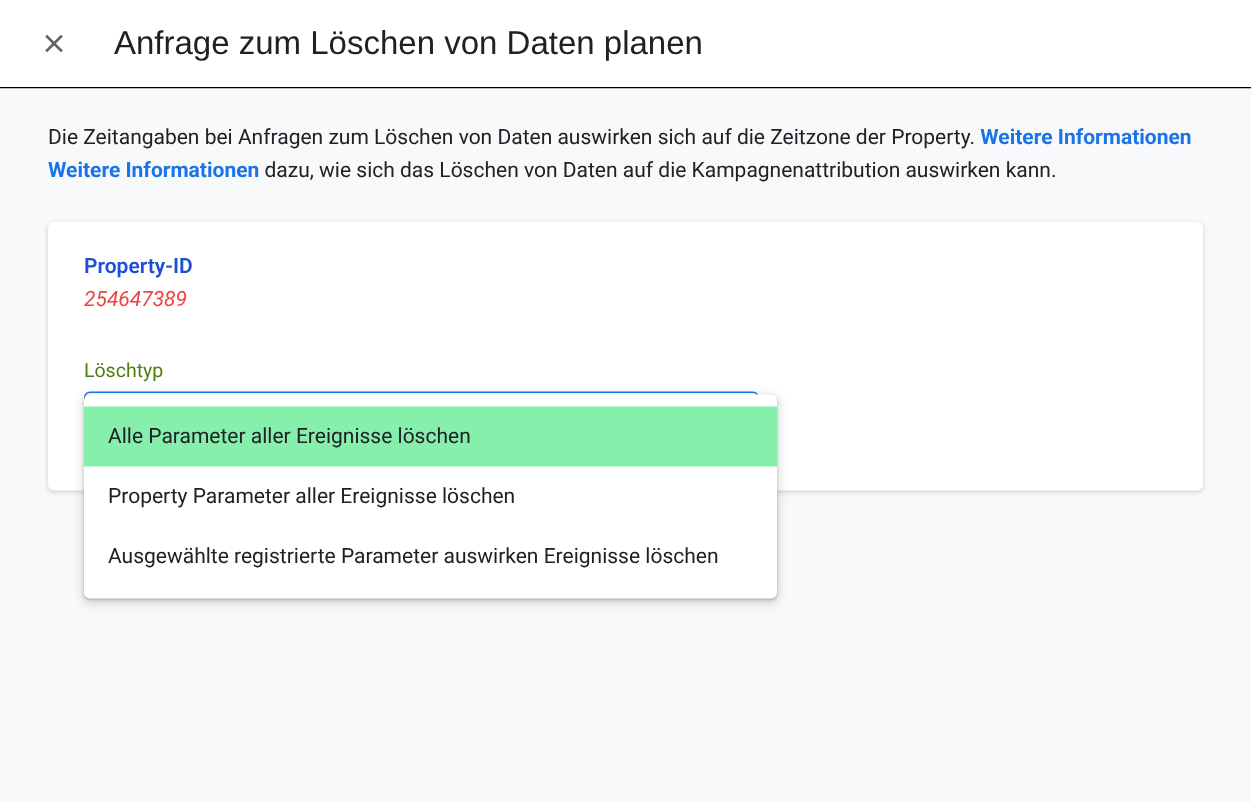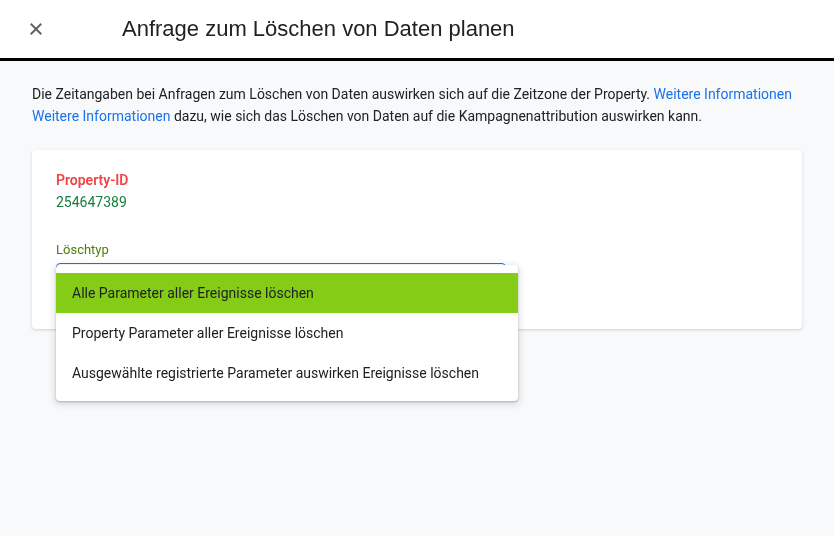--- a/index.html
+++ b/index.html
@@ -12,22 +12,21 @@
       background: #fff;
       width: 834px;
       height: 536px;
       overflow: hidden;
       color: #202124;
     }
     .header {
       display: flex;
       align-items: center;
       padding: 16px 24px;
-      border-bottom: 3px solid #000000;
-      gap: 46px;
+      border-bottom: 1px solid #000000;
     }
     .close-btn {
       width: 24px;
       height: 24px;
       display: flex;
       align-items: center;
       justify-content: center;
       cursor: pointer;
       margin-right: 28px;
       color: #5f6368;
@@ -49,38 +48,40 @@
     }
     .info-text {
       font-size: 14px;
       line-height: 1.6;
       color: #202124;
       margin-bottom: 22px;
     }
     .info-text a {
       color: #1a73e8;
       text-decoration: none;
+      font-weight: bold;
     }
     .card {
       background: #fff;
       border-radius: 4px;
       box-shadow: 0 1px 2px rgba(60,64,67,0.1), 0 1px 3px 1px rgba(60,64,67,0.08);
       padding: 22px 24px 28px 24px;
       position: relative;
     }
     .property-label {
       font-size: 14px;
       font-weight: 600;
-      color: #ef4444;
+      color: #1d4ed8;
       margin-bottom: 6px;
     }
     .property-value {
       font-size: 14px;
-      color: #15803d;
+      color: #ef4444;
       margin-bottom: 32px;
+      font-style: italic;
     }
     .select-label {
       font-size: 13px;
       color: #4d7c0f;
       margin-bottom: 6px;
     }
     .select-wrap {
       position: relative;
       width: 450px;
     }
@@ -106,21 +107,21 @@
       z-index: 10;
       padding: 8px 0;
     }
     .dropdown-item {
       padding: 12px 16px;
       font-size: 14px;
       color: #202124;
       cursor: pointer;
     }
     .dropdown-item.highlighted {
-      background: #84cc16;
+      background: #86efac;
     }
   </style>
 </head>
 <body>
 
 <div class="header">
   <div class="close-btn">
     <svg viewBox="0 0 24 24" fill="none" stroke="currentColor" stroke-width="2.5">
       <line x1="5" y1="5" x2="19" y2="19"></line>
       <line x1="19" y1="5" x2="5" y2="19"></line>

